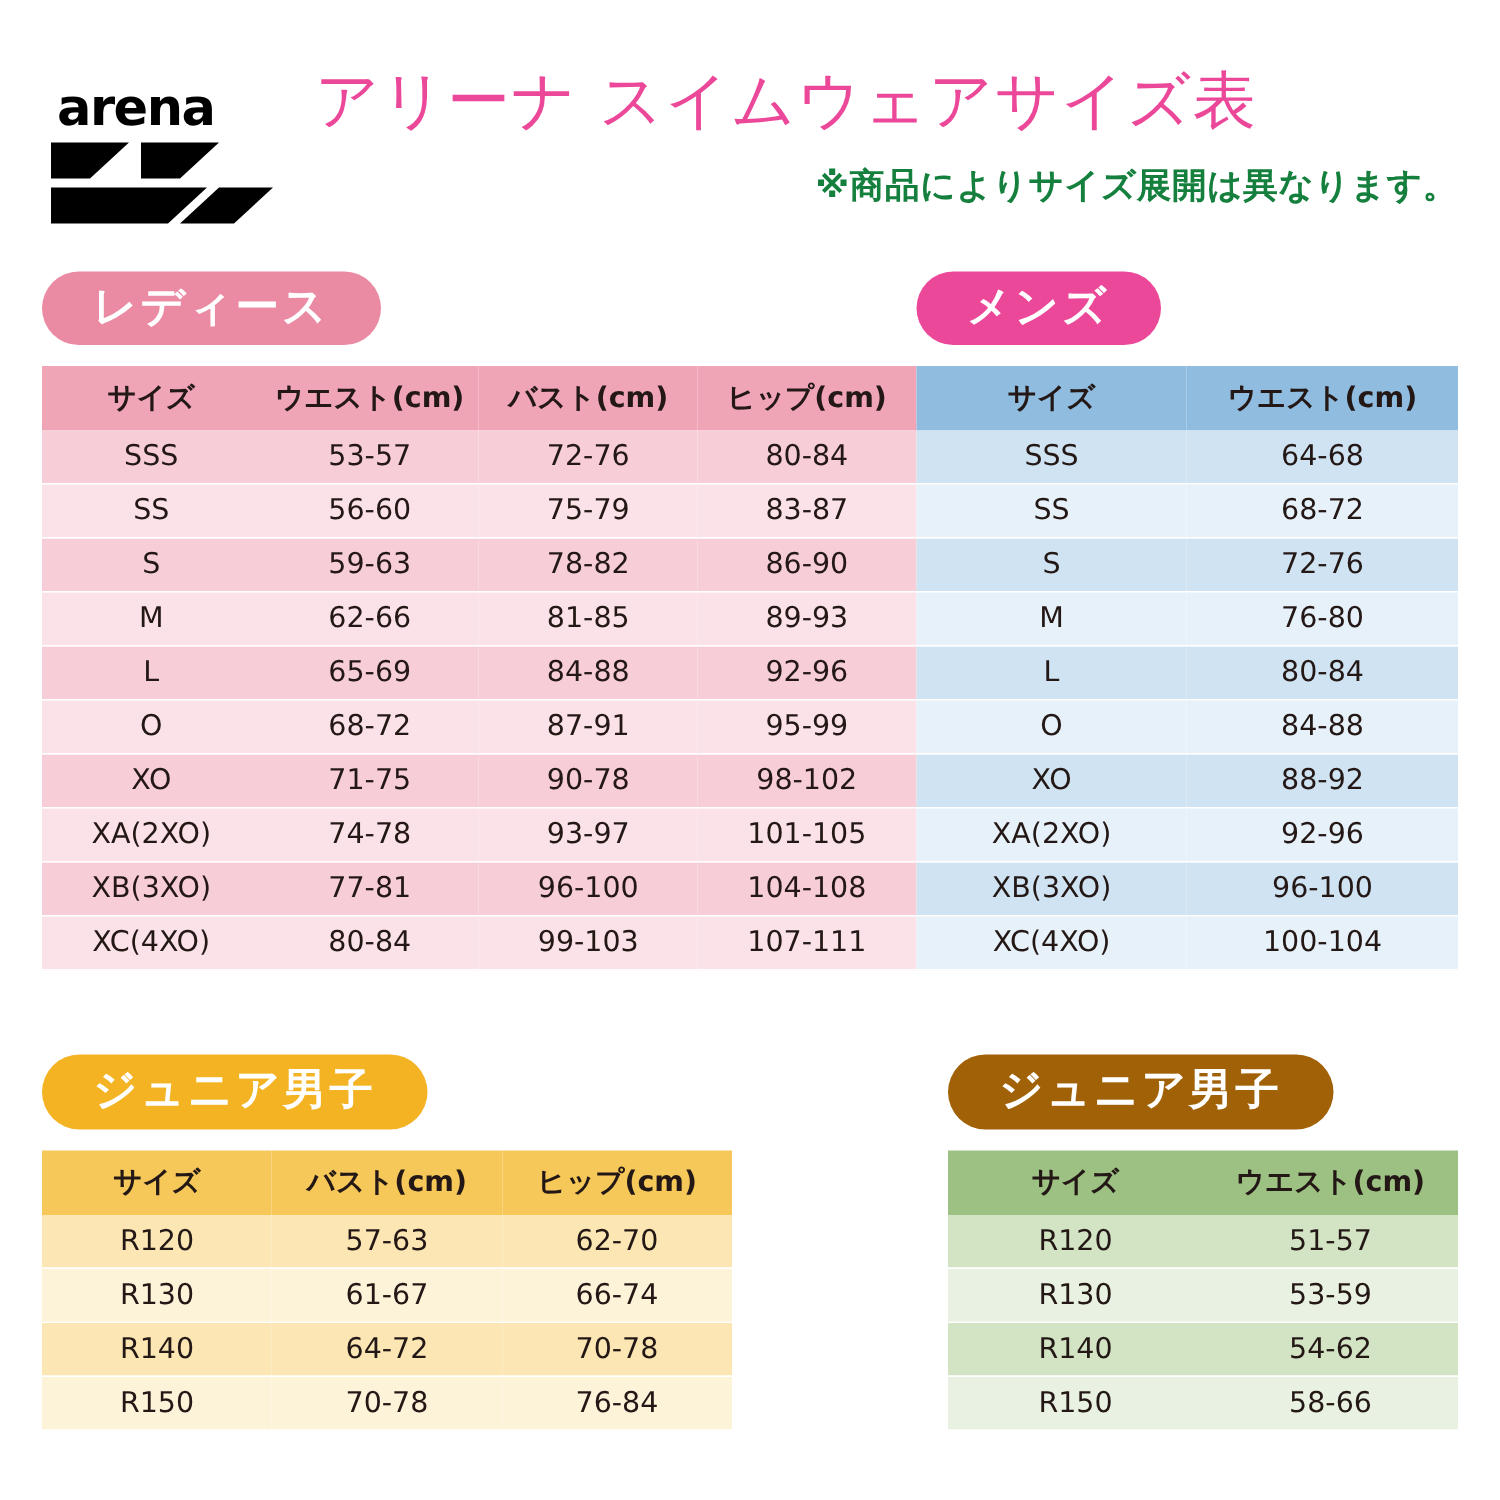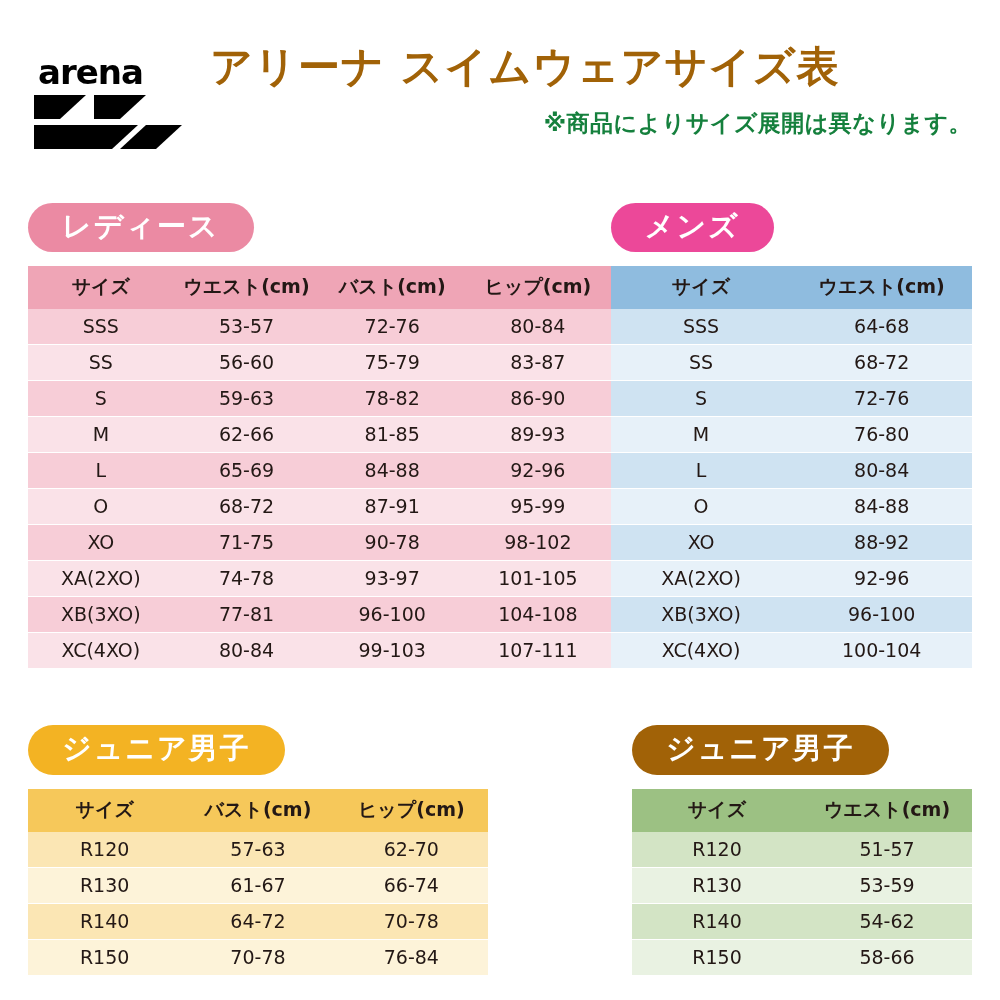--- a/index.html
+++ b/index.html
@@ -44,46 +44,46 @@
   }
   .logo-marks svg { display: block; }
 
   .header-text {
     flex: 1;
     padding-left: 26px;
     padding-top: 10px;
   }
   .main-title {
     font-family: "DejaVu Sans", sans-serif;
-    font-weight: bold;
+    font-weight: normal;
     font-size: 42px;
     line-height: 1.1;
     letter-spacing: 1px;
-    color: #a16207;
+    color: #ec4899;
     white-space: nowrap;
   }
   .sub-note {
     margin-top: 18px;
     font-family: "DejaVu Sans", sans-serif;
     font-weight: bold;
     font-size: 23px;
     color: #15803d;
     letter-spacing: 0.5px;
     text-align: right;
     padding-right: 8px;
   }
 
   
   .row {
     display: flex;
     padding: 0 28px;
     box-sizing: border-box;
     width: 1000px;
   }
-  .row-1 { margin-top: 52px; }
+  .row-1 { margin-top: 30px; }
   .row-2 { margin-top: 56px; }
 
   .col-left { width: 600px; }
   .col-right { width: 372px; margin-left: auto; }
 
   .col-left-2 { width: 460px; }
   .col-right-2 { width: 340px; margin-left: auto; }
 
   
   .pill {

